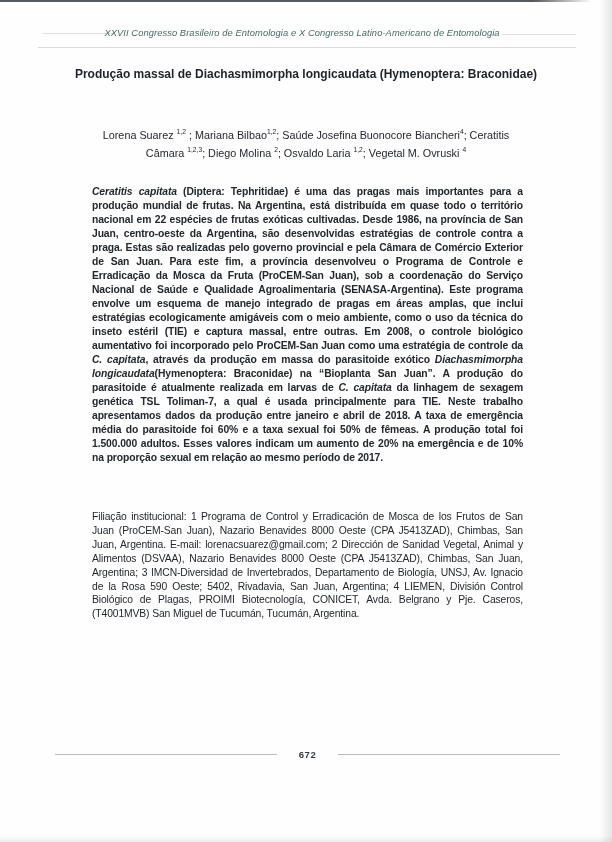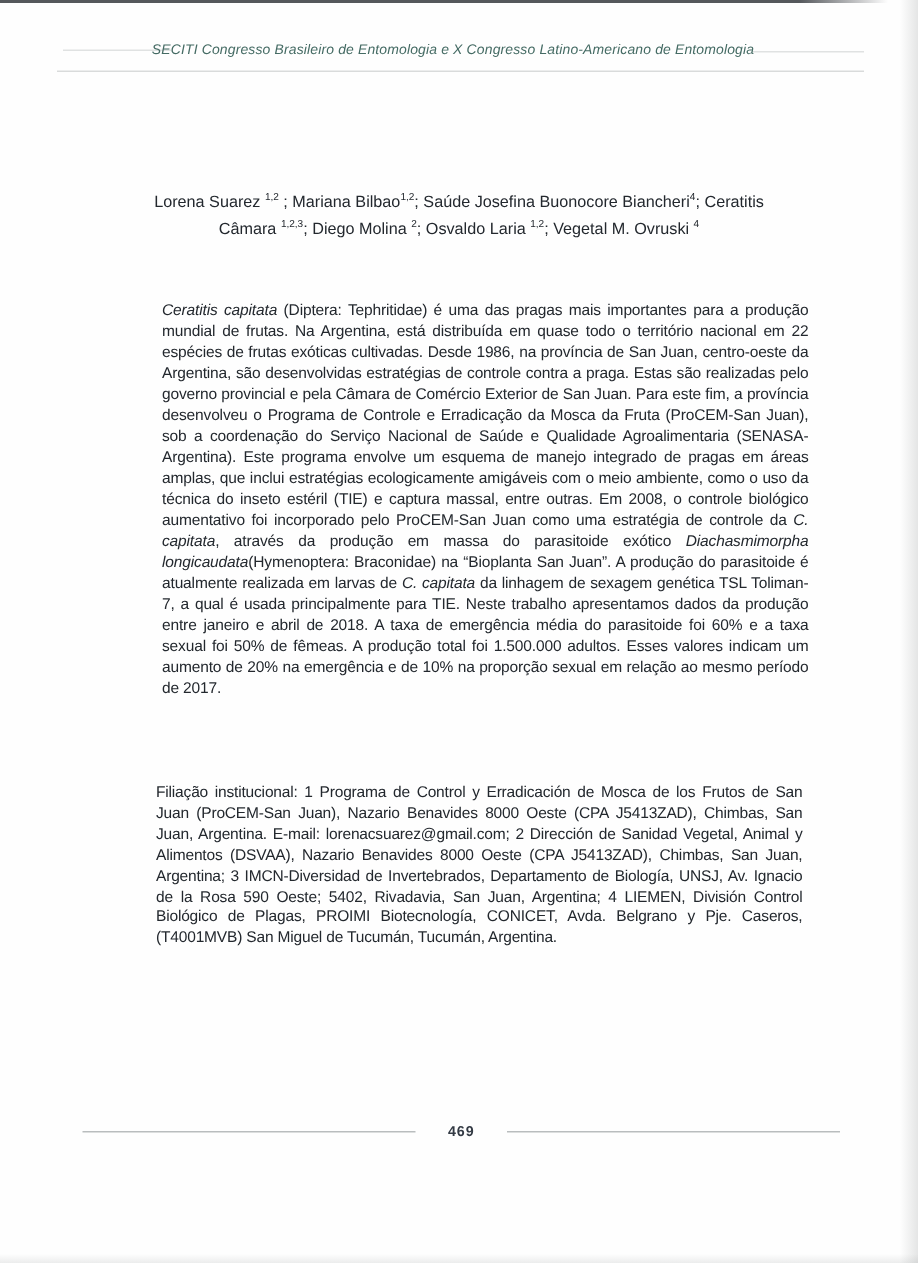--- a/index.html
+++ b/index.html
@@ -30,68 +30,68 @@
     position:absolute; top:66px; left:40px; width:532px; margin:0;
     text-align:center; font-size:12px; font-weight:bold; line-height:17.5px; color:#1e232a;
   }
   .authors {
     position:absolute; top:127px; left:60px; width:492px;
     text-align:center; font-size:10.8px; line-height:17.5px; color:#23282e;
   }
   sup { font-size:0.62em; line-height:0; }
 
   .abstract {
-    position:absolute; top:185px; left:92px; width:431px; margin:16px;
-    text-align:justify; font-size:10.35px; line-height:14px; letter-spacing:-0.1px;
+    position:absolute; top:185px; left:92px; width:431px; margin:0;
+    text-align:justify; font-size:10.35px; line-height:14px; letter-spacing:-0.1px;font-weight:bold;
   }
   .keywords {
     position:absolute; top:449px; left:92px; width:431px; margin:0;
     font-size:10.35px; letter-spacing:-0.1px;
   }
   .funding {
     position:absolute; top:473px; left:92px; width:431px; margin:0;
     text-align:justify; font-size:10.35px; line-height:14px; letter-spacing:-0.1px;
   }
   .affiliations {
-    position:absolute; top:510px; left:92px; width:431px; margin:12px;
+    position:absolute; top:510px; left:92px; width:431px; margin:0;
     text-align:justify; font-size:10.35px; line-height:13.9px; letter-spacing:-0.12px;
   }
 
   .footer { position:absolute; top:749px; left:55px; right:52px; display:flex; align-items:center; }
   .fline  { flex:1; border-top:1px solid #b9bdbe; height:0; }
   .pagenum{ margin:0 22px; font-size:9.5px; font-weight:bold; color:#333a44; letter-spacing:0.6px; }
 </style>
 </head>
 <body>
 
 <div class="page">
 
   <div class="scan-top"></div>
   <div class="scan-right"></div>
   <div class="scan-bottom"></div>
   <div class="dash-left"></div>
   <div class="dash-right"></div>
 
-  <div class="congress-header">SECITI Congresso Brasileiro de Entomologia e X Congresso Latino-Americano de Entomologia</div>
+  <div class="congress-header">XXVII Congresso Brasileiro de Entomologia e X Congresso Latino-Americano de Entomologia</div>
   <div class="header-rule"></div>
 
   <h1 class="paper-title">
-    <br>
+    <span>Produção massal de Diachasmimorpha longicaudata (Hymenoptera: Braconidae)</span><br>
   </h1>
 
   <div class="authors">
     <div><span>Lorena Suarez </span><sup>1,2</sup><span> ;  Mariana Bilbao</span><sup>1,2</sup><span>;  Saúde Josefina Buonocore Biancheri</span><sup>4</sup><span>;  Ceratitis</span></div>
     <div><span>Câmara </span><sup>1,2,3</sup><span>;  Diego Molina </span><sup>2</sup><span>;  Osvaldo Laria </span><sup>1,2</sup><span>;  Vegetal M. Ovruski </span><sup>4</sup></div>
   </div>
 
   <p class="abstract"><span style="font-style: italic;">Ceratitis capitata</span><span> (Diptera: Tephritidae) é uma das pragas mais importantes para a produção mundial de frutas. Na Argentina, está distribuída em quase todo o território nacional em 22 espécies de frutas exóticas cultivadas. Desde 1986, na província de San Juan, centro-oeste da Argentina, são desenvolvidas estratégias de controle contra a praga. Estas são realizadas pelo governo provincial e pela Câmara de Comércio Exterior de San Juan. Para este fim, a província desenvolveu o Programa de Controle e Erradicação da Mosca da Fruta (ProCEM-San Juan), sob a coordenação do Serviço Nacional de Saúde e Qualidade Agroalimentaria (SENASA-Argentina). Este programa envolve um esquema de manejo integrado de pragas em áreas amplas, que inclui estratégias ecologicamente amigáveis com o meio ambiente, como o uso da técnica do inseto estéril (TIE) e captura massal, entre outras. Em 2008, o controle biológico aumentativo foi incorporado pelo ProCEM-San Juan como uma estratégia de controle da </span><span style="font-style: italic;">C. capitata</span><span>, através da produção em massa do parasitoide exótico </span><span style="font-style: italic;">Diachasmimorpha longicaudata</span><span>(Hymenoptera: Braconidae) na “Bioplanta San Juan”. A produção do parasitoide é atualmente realizada em larvas de </span><span style="font-style: italic;">C. capitata</span><span> da linhagem de sexagem genética TSL Toliman-7, a qual é usada principalmente para TIE. Neste trabalho apresentamos dados da produção entre janeiro e abril de 2018. A taxa de emergência média do parasitoide foi 60% e a taxa sexual foi 50% de fêmeas. A produção total foi 1.500.000 adultos. Esses valores indicam um aumento de 20% na emergência e de 10% na proporção sexual em relação ao mesmo período de 2017.</span></p>
 
 
 
   <p class="affiliations">Filiação institucional: 1 Programa de Control y Erradicación de Mosca de los Frutos de San Juan (ProCEM-San Juan), Nazario Benavides 8000 Oeste (CPA J5413ZAD), Chimbas, San Juan, Argentina. E-mail: lorenacsuarez@gmail.com; 2 Dirección de Sanidad Vegetal, Animal y Alimentos (DSVAA), Nazario Benavides 8000 Oeste (CPA J5413ZAD), Chimbas, San Juan, Argentina; 3 IMCN-Diversidad de Invertebrados, Departamento de Biología, UNSJ, Av. Ignacio de la Rosa 590 Oeste; 5402, Rivadavia, San Juan, Argentina; 4 LIEMEN, División Control Biológico de Plagas, PROIMI Biotecnología, CONICET, Avda. Belgrano y Pje. Caseros, (T4001MVB) San Miguel de Tucumán, Tucumán, Argentina.</p>
 
   <div class="footer">
     <span class="fline"></span>
-    <span class="pagenum">469</span>
+    <span class="pagenum">672</span>
     <span class="fline"></span>
   </div>
 
 </div>
 
 </body></html>

